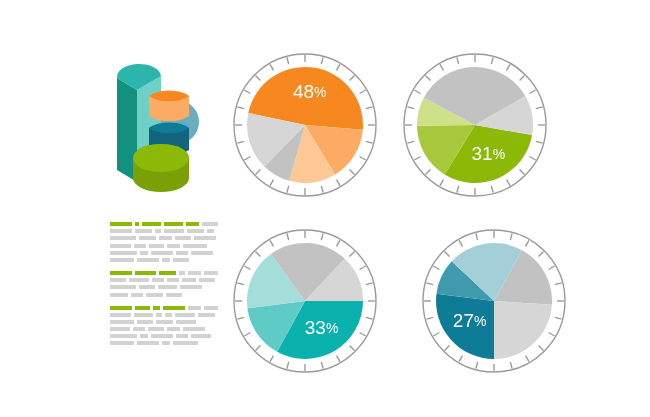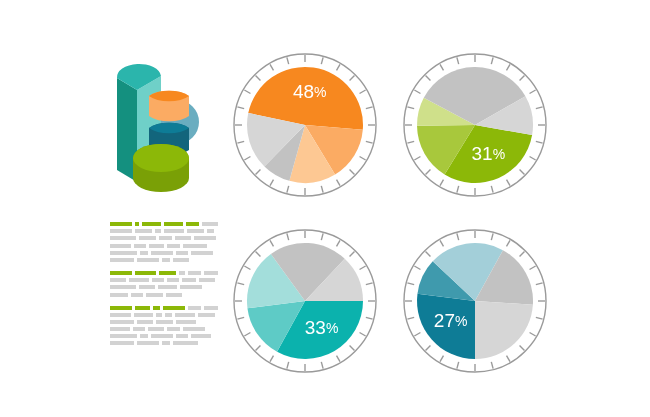--- a/index.html
+++ b/index.html
@@ -294,21 +294,21 @@
           <g>
             <path d="M 72 72 L 130 72 A 58 58 0 0 1 44.058286902100505 122.82578744254408 Z" fill="#0bb2ad"></path>
             <path d="M 72 72 L 44.058286902100505 122.82578744254408 A 58 58 0 0 1 14.457347323760288 79.26932754672967 Z" fill="#5ecbc6"></path>
             <path d="M 72 72 L 14.457347323760288 79.26932754672967 A 58 58 0 0 1 37.90845536703655 25.077014326253057 Z" fill="#a3dedb"></path>
             <path d="M 72 72 L 37.90845536703655 25.077014326253057 A 58 58 0 0 1 111.7037321438639 29.7198196095581 Z" fill="#c2c2c2"></path>
             <path d="M 72 72 L 111.7037321438639 29.7198196095581 A 58 58 0 0 1 130 71.99999999999999 Z" fill="#d6d6d6"></path>
           </g>
           <text x="88.53366518357205" y="99.9569010370881" class="pct-label" text-anchor="middle"><tspan>33</tspan><tspan class="unit">%</tspan></text>
         </svg>
       </div>
-      <div class="pie-widget" style="left: 403px; top: 229px;">
+      <div class="pie-widget" style="left: 422px; top: 229px;">
         <svg viewBox="0 0 144 144">
           <circle cx="72" cy="72" r="71" fill="none" stroke="#9a9a9a" stroke-width="1.4"></circle>
           <g>
             <line x1="72" y1="2" x2="72" y2="9" stroke="#9a9a9a" stroke-width="1.4" stroke-linecap="butt"></line>
             <line x1="90.11733315717646" y1="4.385192159765225" x2="88.30559984145881" y2="11.146672943788694" stroke="#9a9a9a" stroke-width="1.4" stroke-linecap="butt"></line>
             <line x1="107" y1="11.378221735089298" x2="103.5" y2="17.44039956158037" stroke="#9a9a9a" stroke-width="1.4" stroke-linecap="butt"></line>
             <line x1="121.49747468305833" y1="22.50252531694168" x2="116.5477272147525" y2="27.45227278524751" stroke="#9a9a9a" stroke-width="1.4" stroke-linecap="butt"></line>
             <line x1="132.62177826491072" y1="37.00000000000001" x2="126.55960043841964" y2="40.5" stroke="#9a9a9a" stroke-width="1.4" stroke-linecap="butt"></line>
             <line x1="139.6148078402348" y1="53.88266684282355" x2="132.8533270562113" y2="55.69440015854119" stroke="#9a9a9a" stroke-width="1.4" stroke-linecap="butt"></line>
             <line x1="142" y1="72" x2="135" y2="72" stroke="#9a9a9a" stroke-width="1.4" stroke-linecap="butt"></line>

